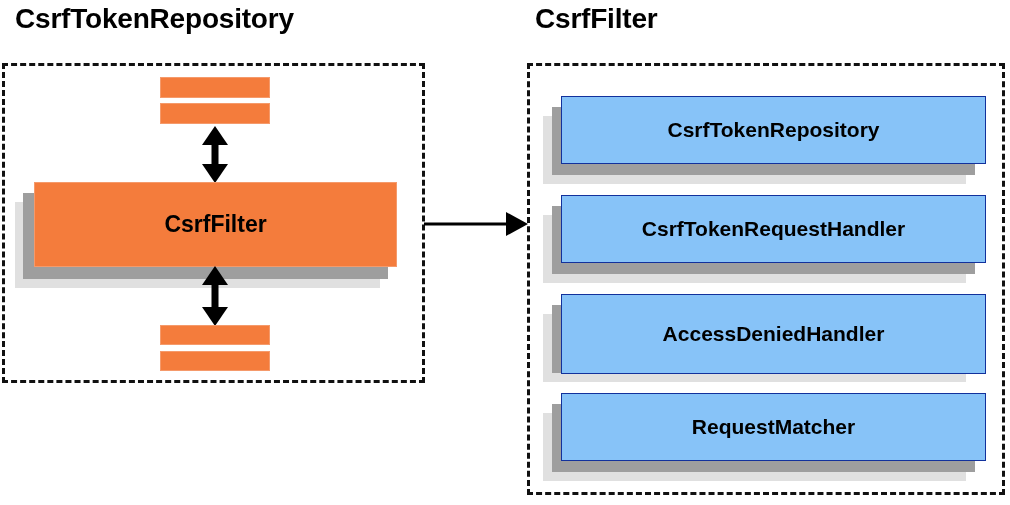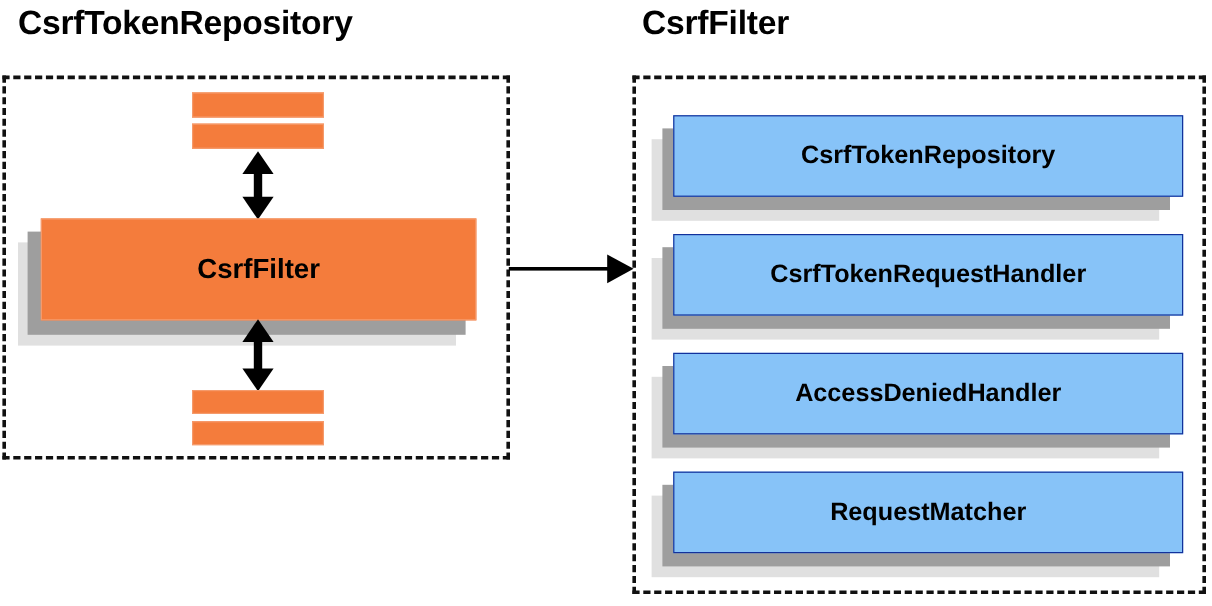--- a/index.html
+++ b/index.html
@@ -136,21 +136,21 @@
     <div class="shadow-far" style="left:0px;top:20px;width:423px;height:68px;"></div>
     <div class="shadow-near" style="left:9px;top:11px;width:423px;height:68px;"></div>
     <div class="face" style="left:18px;top:0px;width:425px;height:68px;">
       <span>CsrfTokenRepository</span>
     </div>
   </div>
 
   <div class="card card-blue" style="left:543px;top:294px;width:445px;height:88px;">
     <div class="shadow-far" style="left:0px;top:20px;width:423px;height:68px;"></div>
     <div class="shadow-near" style="left:9px;top:11px;width:423px;height:68px;"></div>
-    <div class="face" style="left:18px;top:0px;width:425px;height:68px;">
+    <div class="face" style="left:18px;top:0px;width:425px;height:80px;">
       <span>AccessDeniedHandler</span>
     </div>
   </div>
 
   <div class="card card-blue" style="left:543px;top:393px;width:445px;height:88px;">
     <div class="shadow-far" style="left:0px;top:20px;width:423px;height:68px;"></div>
     <div class="shadow-near" style="left:9px;top:11px;width:423px;height:68px;"></div>
     <div class="face" style="left:18px;top:0px;width:425px;height:68px;">
       <span>RequestMatcher</span>
     </div>

